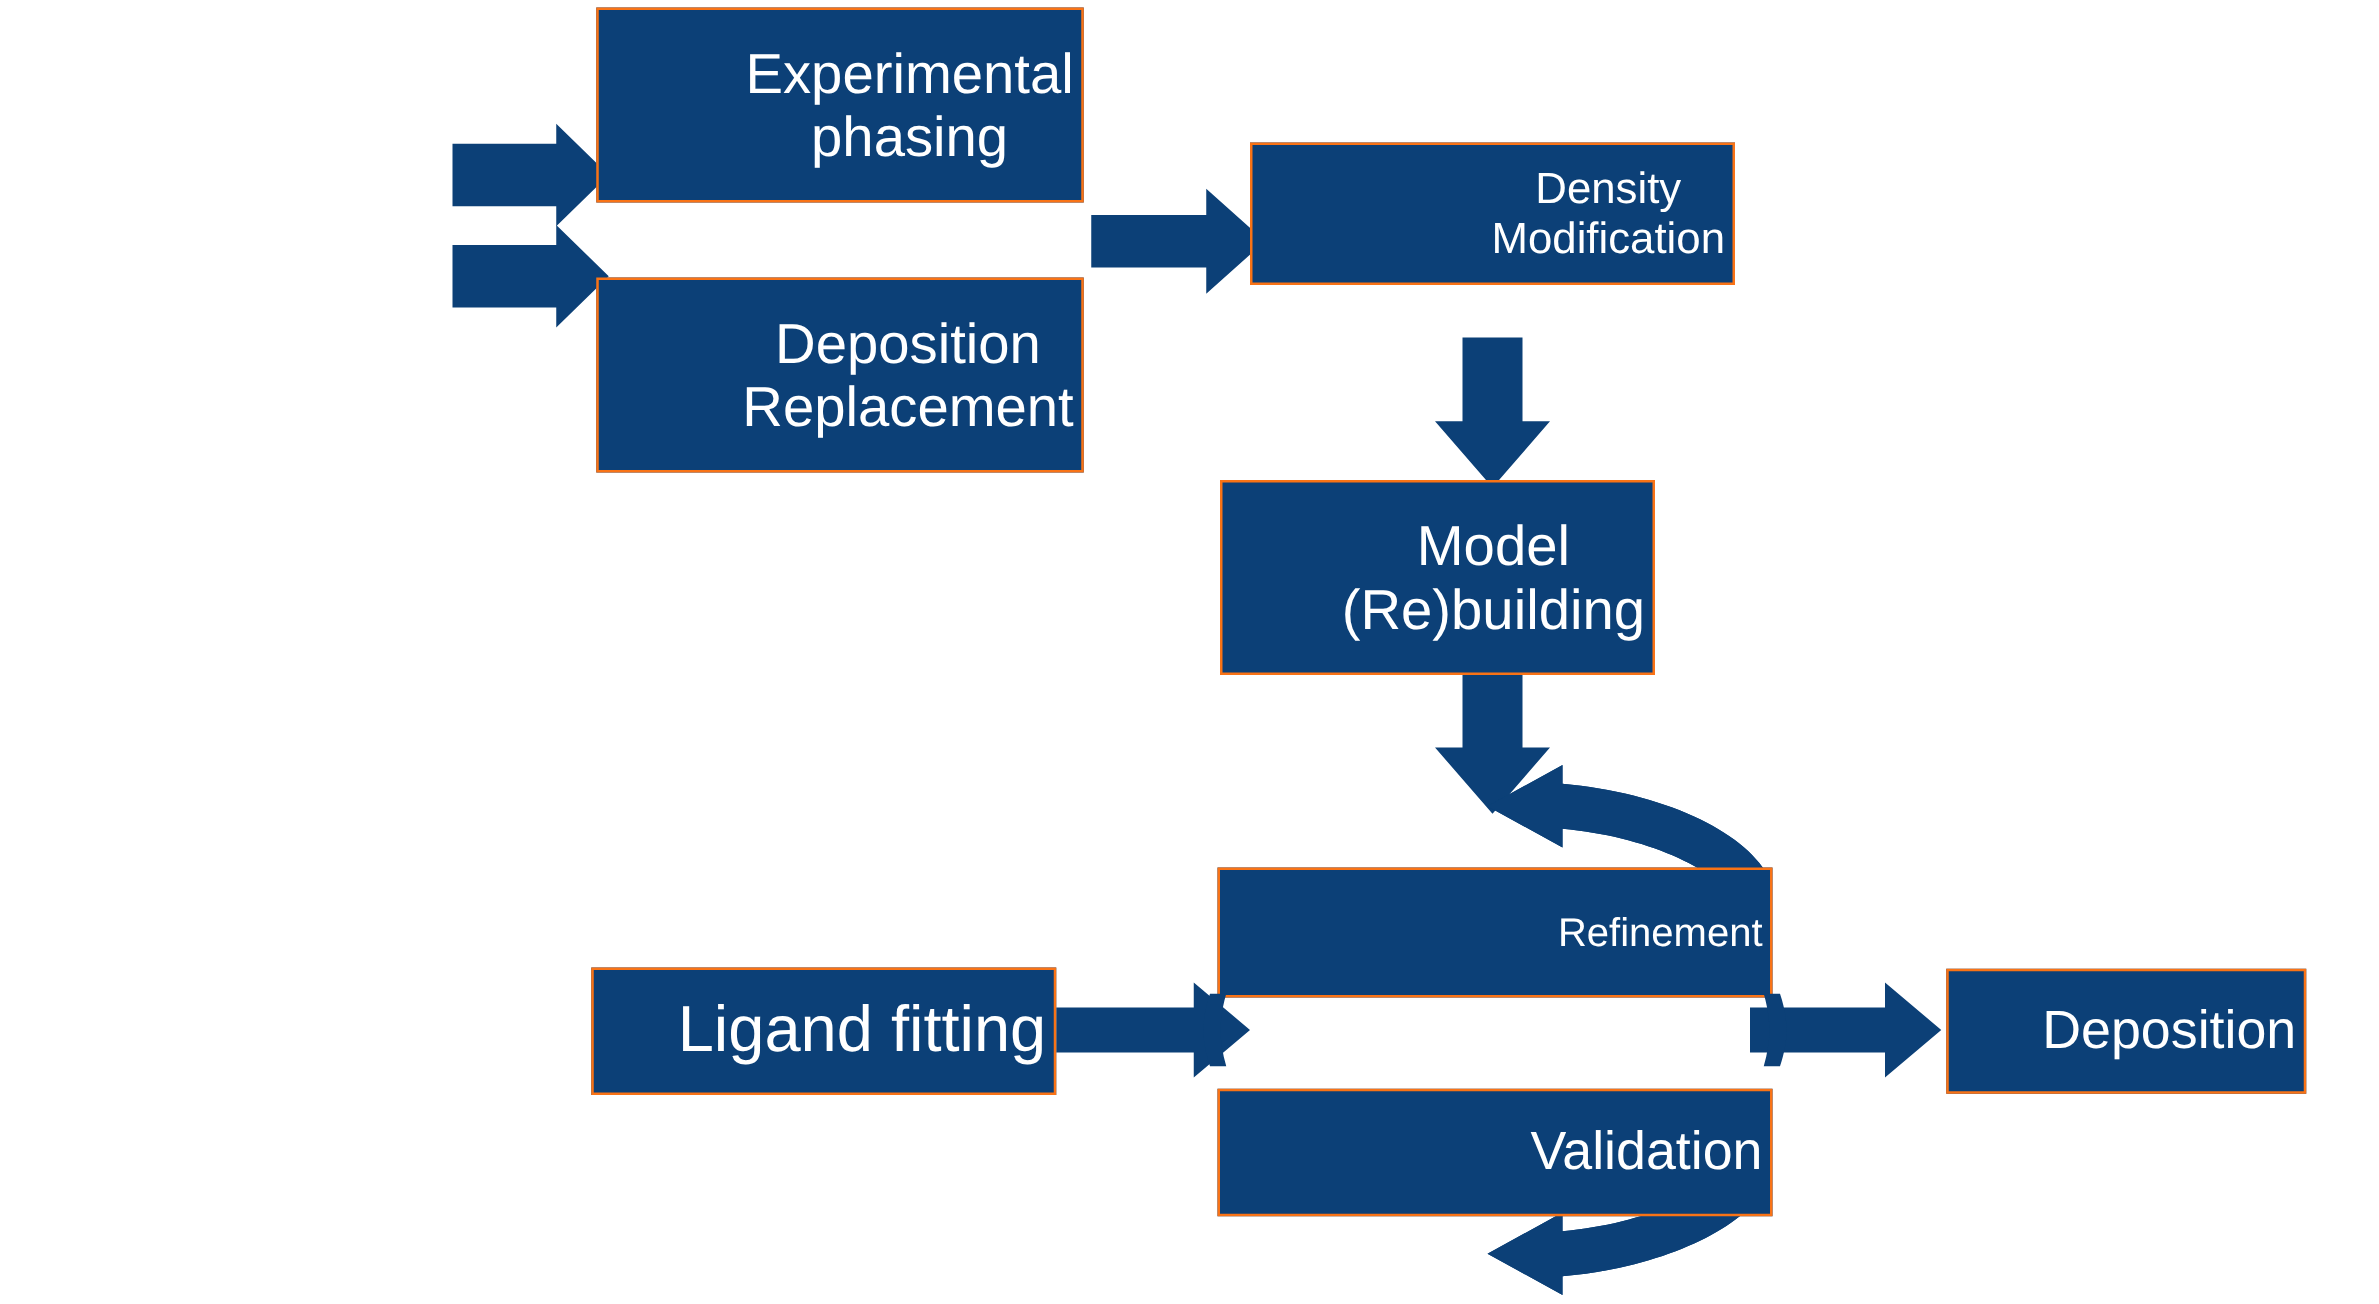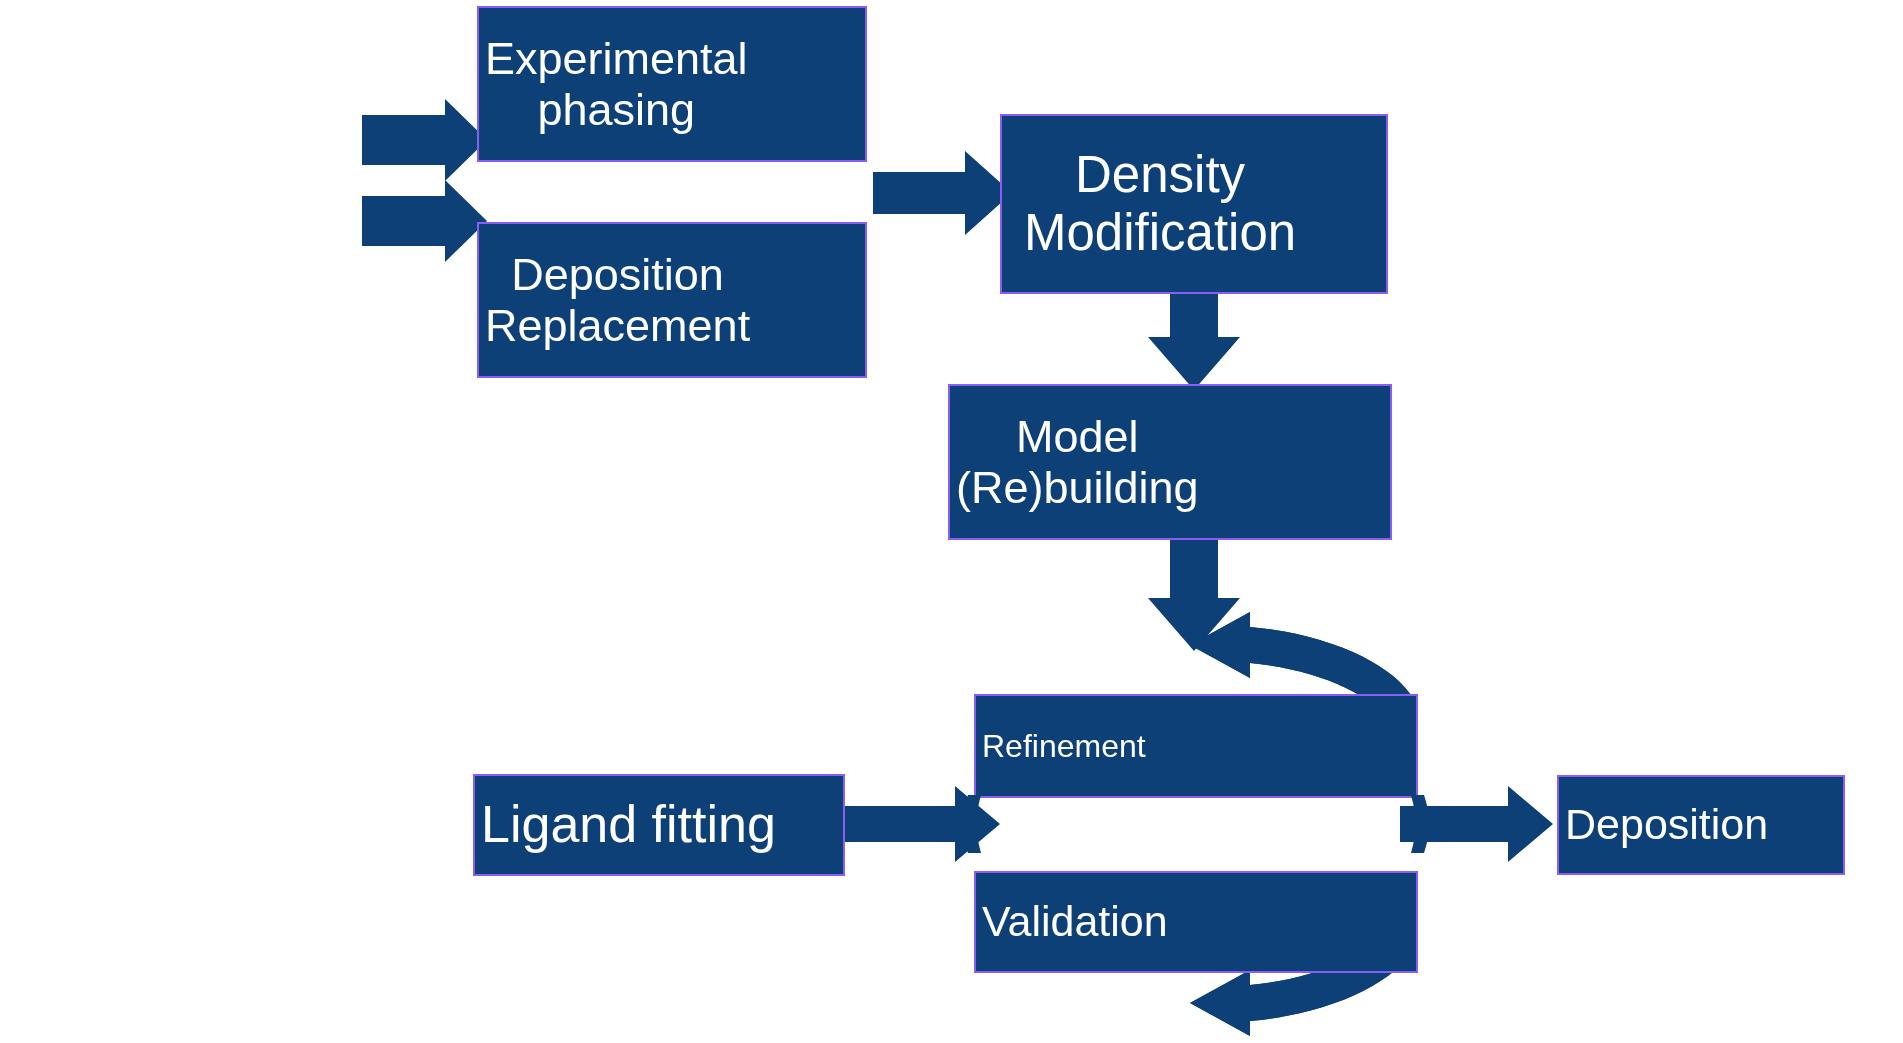--- a/index.html
+++ b/index.html
@@ -14,24 +14,24 @@
     position: relative;
     width: 1903px;
     height: 1043px;
     background: #ffffff;
     overflow: hidden;
   }
   .node {
     position: absolute;
     display: flex;
     align-items: center;
-    justify-content: flex-start;
+    justify-content: flex-end;
     text-align: center;
     background: #0C4077;
-    border: 2px solid #8b5cf6;
+    border: 2px solid #f97316;
     color: #ffffff;
     font-family: "Liberation Sans", sans-serif;
     line-height: 1.14;
     box-sizing: border-box;
     z-index: 5;
   }
   .node span {
     display: block;
     padding: 0 6px;
     white-space: pre-line;
@@ -46,22 +46,22 @@
   }
   .svg-layer.over {
     z-index: 8;
     pointer-events: none;
   }
 
   
   #n-data-quality     { left: 14px;   top: 112px; width: 348px; height: 158px; font-size: 45px; }
   #n-exp-phasing      { left: 477px;  top: 6px;   width: 390px; height: 156px; font-size: 45px; }
   #n-mol-replacement  { left: 477px;  top: 222px; width: 390px; height: 156px; font-size: 45px; }
-  #n-density-mod      { left: 1000px; top: 114px; width: 388px; height: 180px; font-size: 51px; padding-left: 16px; }
-  #n-model-rebuild    { left: 948px; top: 384px; width: 444px; height: 156px; font-size: 45px; }
+  #n-density-mod      { left: 1000px; top: 114px; width: 388px; height: 114px; font-size: 35px; padding-left: 16px; }
+  #n-model-rebuild    { left: 976px; top: 384px; width: 348px; height: 156px; font-size: 45px; }
   #n-refinement       { left: 974px;  top: 694px; width: 444px; height: 104px; font-size: 32px; }
   #n-validation       { left: 974px;  top: 871px; width: 444px; height: 102px; font-size: 43px; }
   #n-ligand-fitting   { left: 473px;  top: 774px; width: 372px; height: 102px; font-size: 52px; }
   #n-deposition       { left: 1557px; top: 775px; width: 288px; height: 100px; font-size: 43px; }
 </style>
 </head>
 <body>
 
 <div id="canvas">
 

